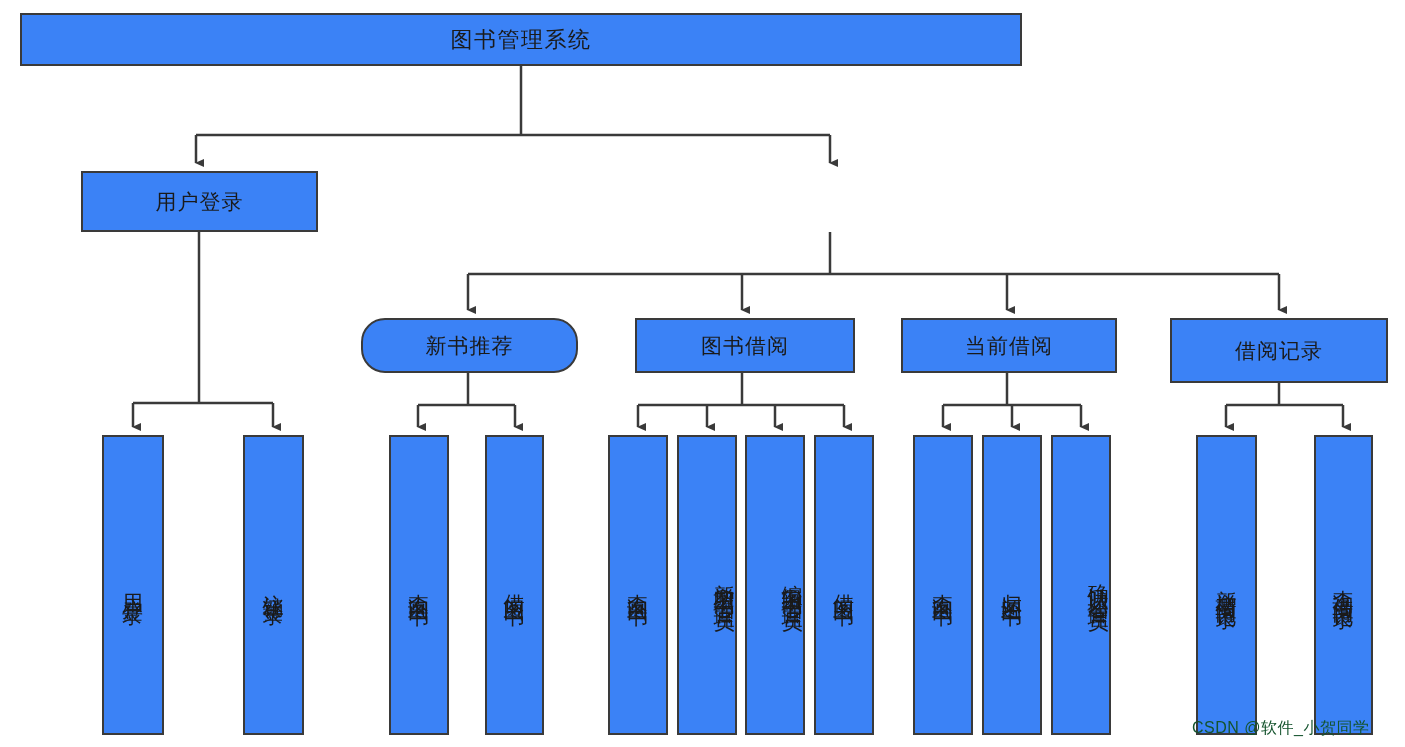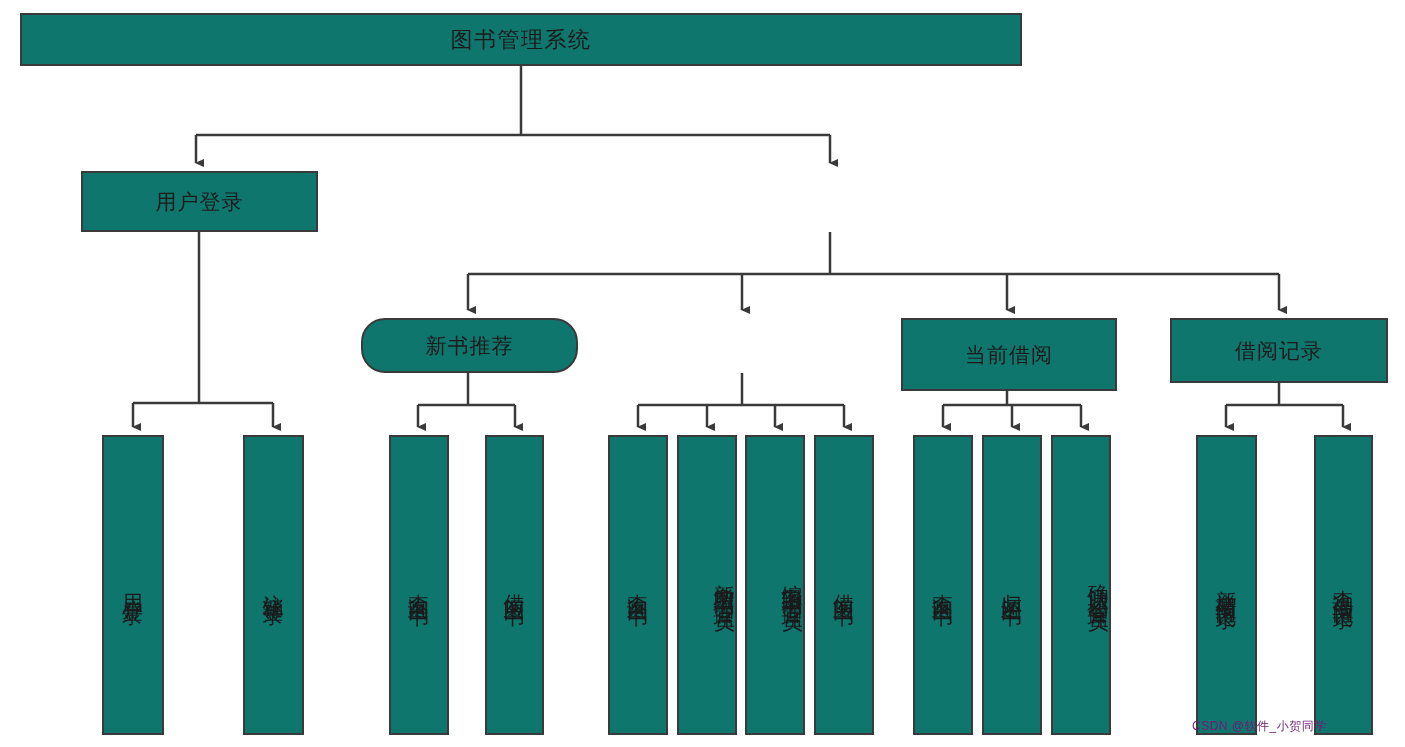--- a/index.html
+++ b/index.html
@@ -9,21 +9,21 @@
     font-family:"Liberation Sans","DejaVu Sans",sans-serif;
     overflow:hidden;
   }
   #stage{position:relative;width:1405px;height:747px;}
   svg.edges{position:absolute;left:0;top:0;width:1405px;height:747px;}
 
   .node{
     position:absolute;
     box-sizing:border-box;
     border:2.5px solid #3a3a3a;
-    background:#0f766e;
+    background:#3b82f6;
     display:flex;
     align-items:center;
     justify-content:center;
     color:#1a1a1a;
   }
   .node.h{ font-size:21px; letter-spacing:1px; }
   .node.root{ font-size:22px; letter-spacing:1.5px; }
   .node.leaf{
     writing-mode:vertical-rl;
     text-orientation:upright;
@@ -32,22 +32,22 @@
     line-height:1;
     padding:6px 0;
   }
   .node.leaf .vtext{
     writing-mode:vertical-rl;
     text-orientation:upright;
     white-space:nowrap;
   }
   .watermark{
     position:absolute;
-    font-size:12px;
-    color:#701a75;
+    font-size:16px;
+    color:#14532d;
     white-space:nowrap;
     letter-spacing:0.5px;
   }
 </style>
 </head>
 <body>
 
 <div id="stage">
 
   <svg class="edges" viewBox="0 0 1405 747">
@@ -104,21 +104,24 @@
     <span>图书管理系统</span>
   </div>
 
   <div class="node h" style="left:81px;top:171px;width:237px;height:61px;">
     <span>用户登录</span>
   </div>
 
   <div class="node h" style="left:361px;top:318px;width:217px;height:55px;border-radius:24px;">
     <span>新书推荐</span>
   </div>
-  <div class="node h" style="left:901px;top:318px;width:216px;height:73px;">
+  <div class="node h" style="left:635px;top:318px;width:220px;height:55px;">
+    <span>图书借阅</span>
+  </div>
+  <div class="node h" style="left:901px;top:318px;width:216px;height:55px;">
     <span>当前借阅</span>
   </div>
   <div class="node h" style="left:1170px;top:318px;width:218px;height:65px;">
     <span>借阅记录</span>
   </div>
 
   <div class="node leaf" style="left:102px;top:435px;width:62px;height:300px;">
     <span class="vtext">用户登录</span>
   </div>
   <div class="node leaf" style="left:243px;top:435px;width:61px;height:300px;">

